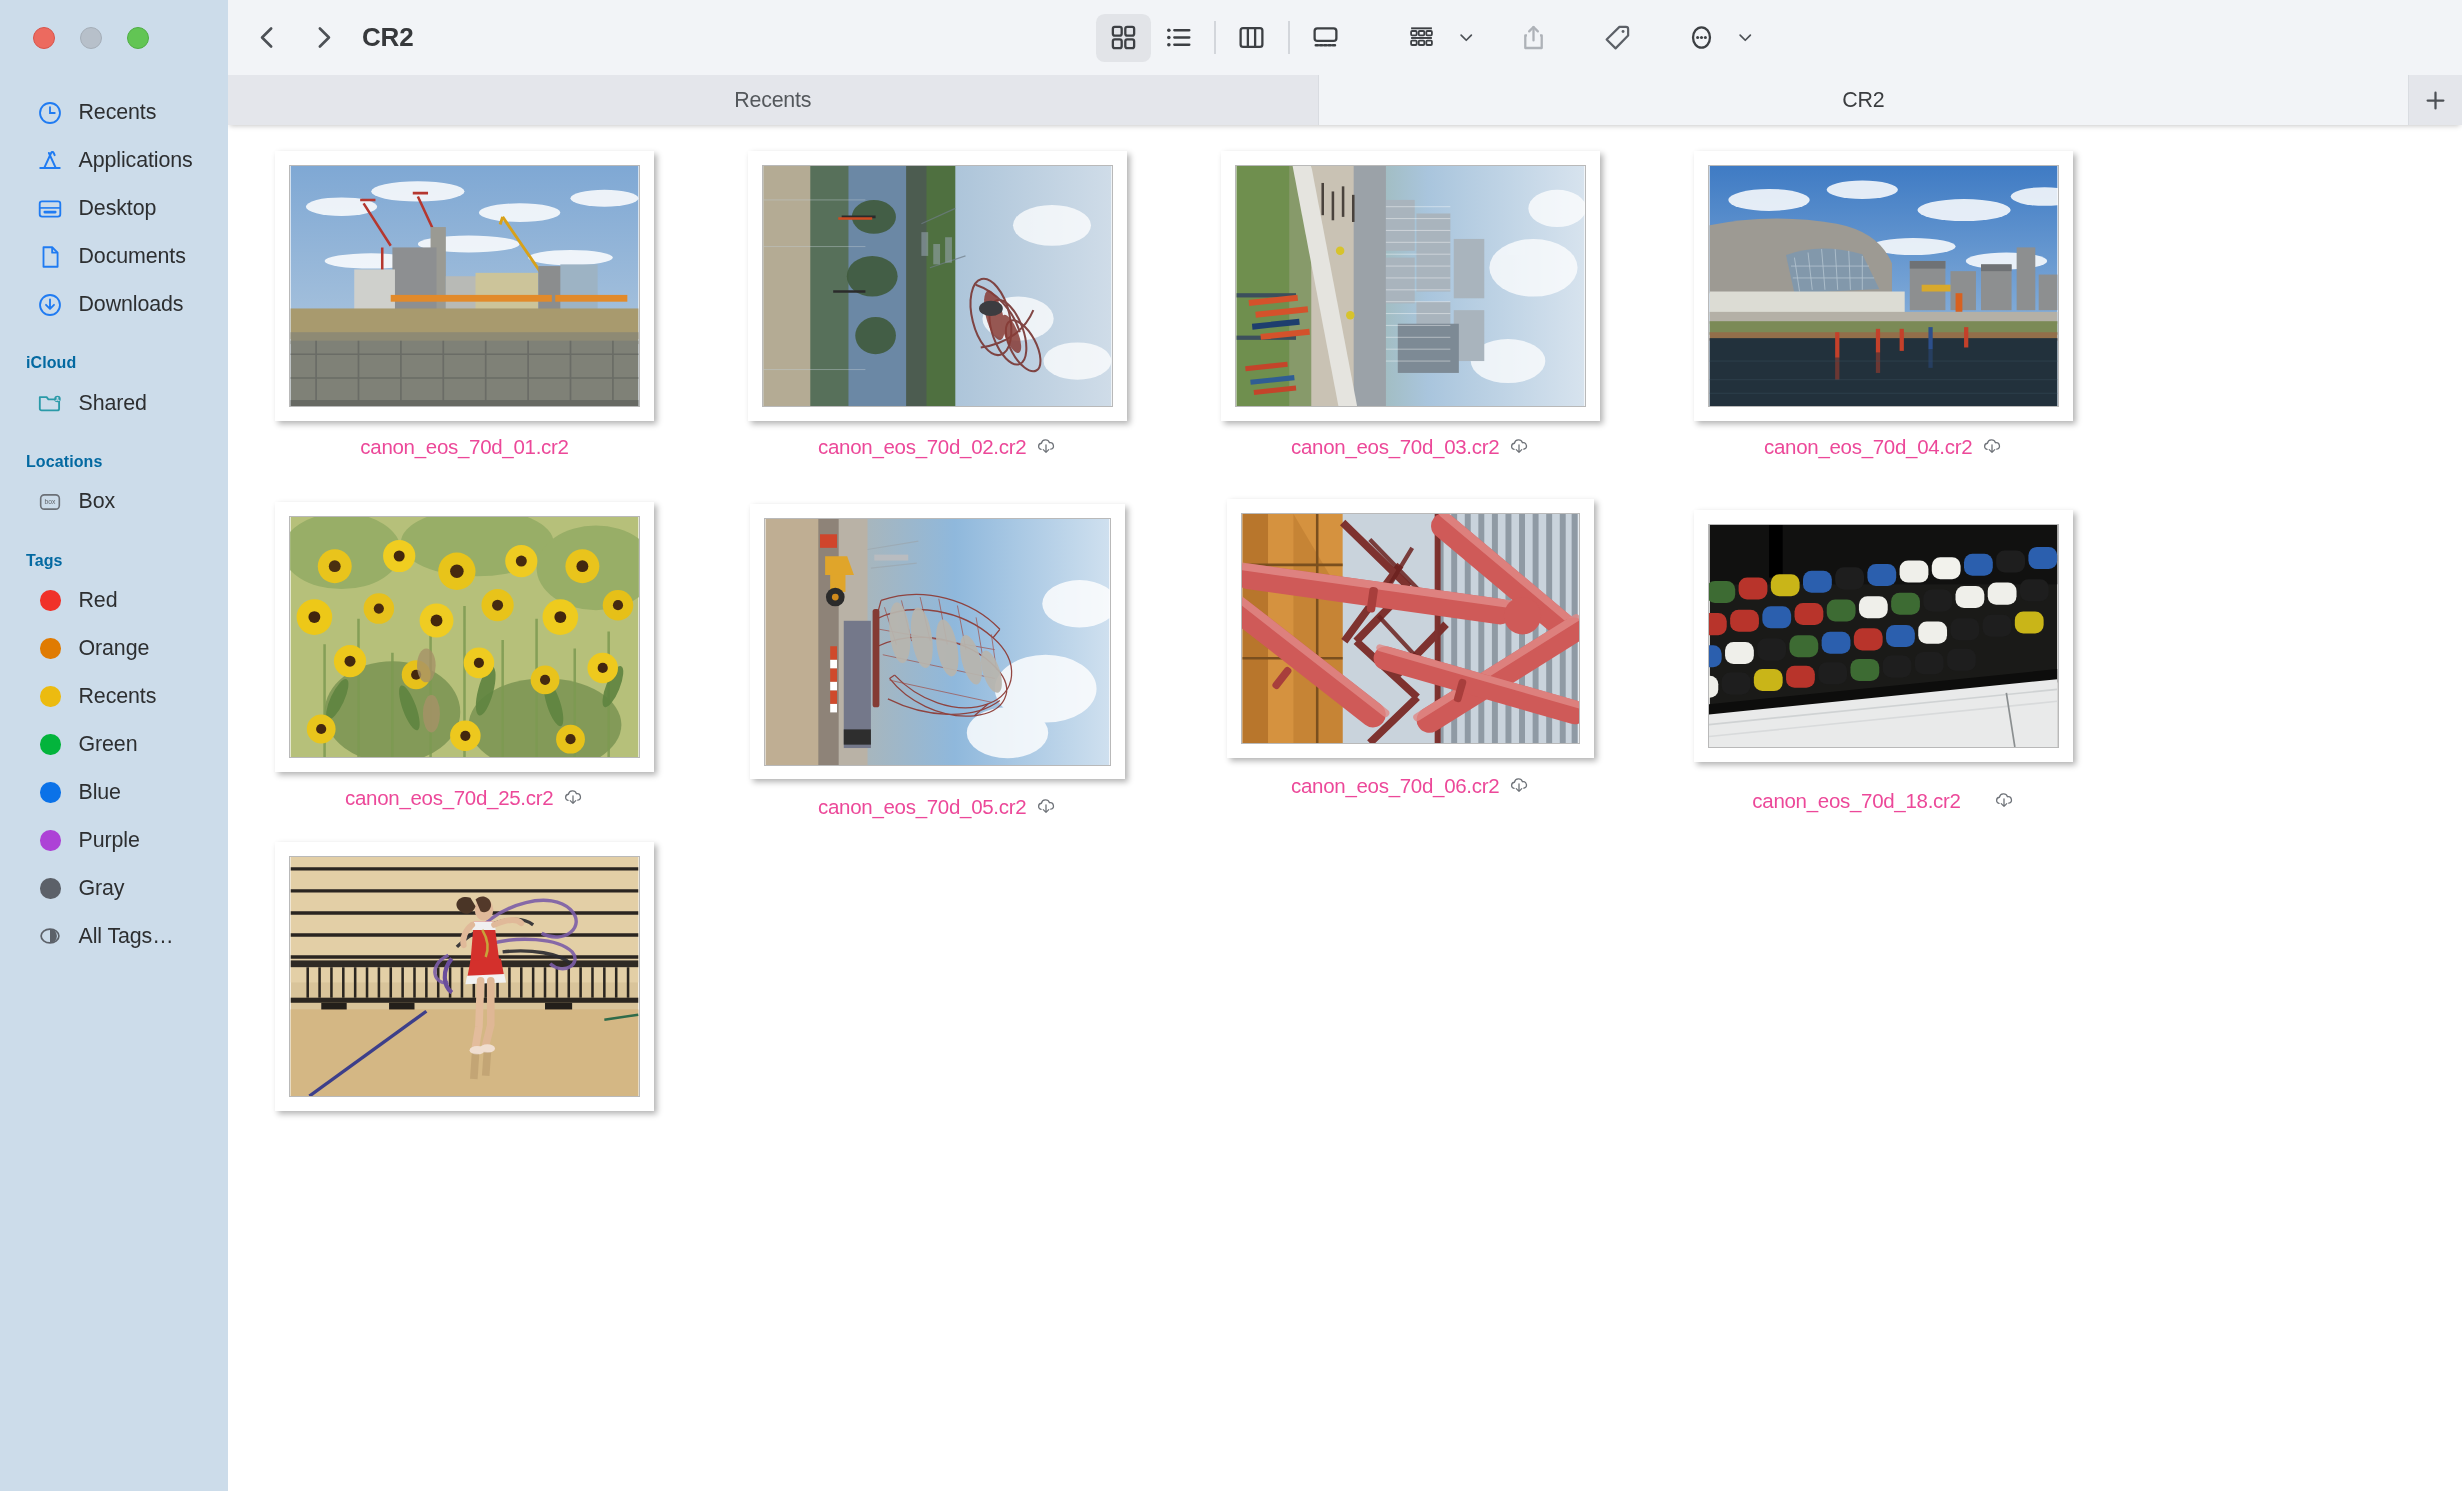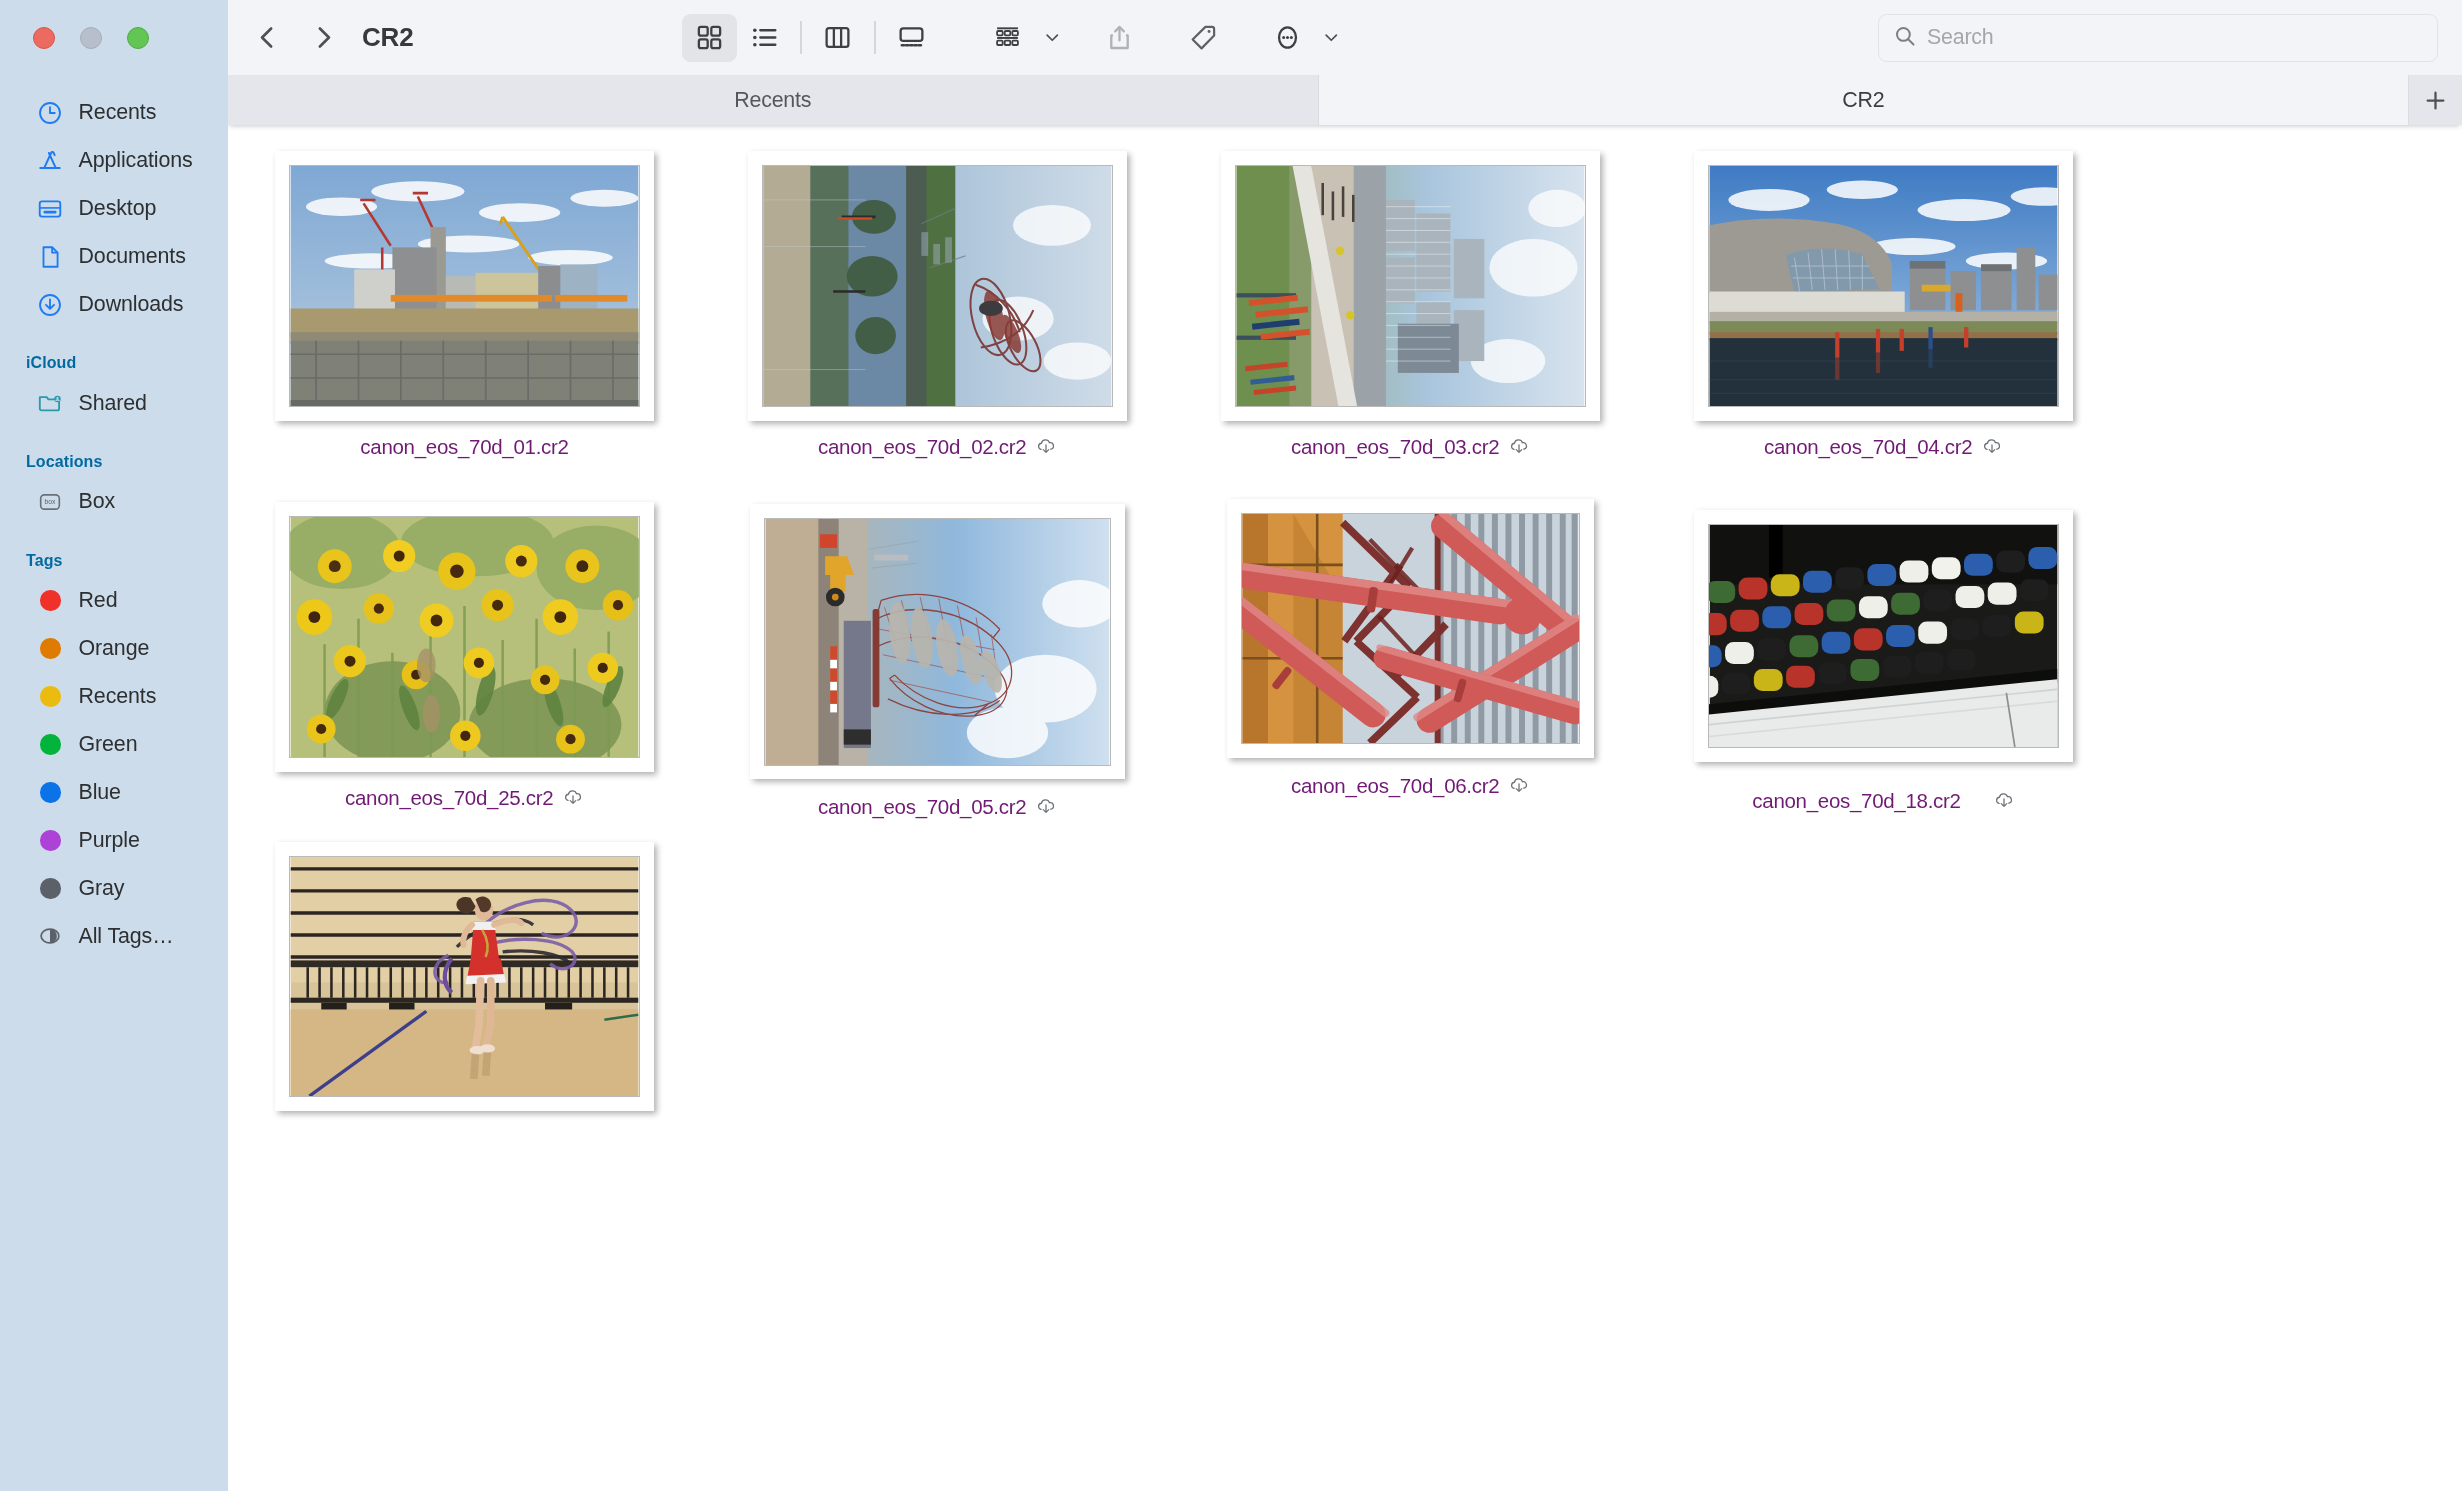--- a/index.html
+++ b/index.html
@@ -87,21 +87,21 @@
     width:473px; display:flex; flex-direction:column; align-items:center;
   }
   .thumb-box { height:274px; display:flex; align-items:center; justify-content:center; width:100%; }
   .photo-frame {
     background:#ffffff; padding:13.7px;
     box-shadow:2.6px 3.4px 6px rgba(0,0,0,.30);
     display:inline-block; line-height:0;
   }
   .photo { display:block; border:0.9px solid #b9b9b9; }
   .fname {
-    margin-top:12px; font-size:20.5px; color:#701a75; letter-spacing:-0.3px;
+    margin-top:12px; font-size:20.5px; color:#ec4899; letter-spacing:-0.3px;
     display:flex; align-items:center; gap:8.6px; white-space:nowrap;
   }
   .cloud { width:22px; height:22px; display:inline-flex; }
 </style>
 </head>
 <body>
 
 <div class="window">
 
   <div class="sidebar">
@@ -349,29 +349,20 @@
               <circle cx="15.2" cy="12" r="1.25" fill="#3d4044"></circle>
             </svg>
         </div>
         <span class="chev">
           <svg width="20.5" height="20.5" viewBox="0 0 24 24">
               <path d="M6 9.5l6 6 6-6" fill="none" stroke="#4d5156" stroke-width="2" stroke-linecap="round" stroke-linejoin="round"></path>
             </svg>
         </span>
       </div>
 
-      <div class="search">
-        <span>
-          <svg width="24" height="24" viewBox="0 0 24 24">
-              <circle cx="10.4" cy="10.4" r="6.4" fill="none" stroke="#7c8086" stroke-width="2"></circle>
-              <path d="M15.2 15.2L20.5 20.5" stroke="#7c8086" stroke-width="2" stroke-linecap="round"></path>
-            </svg>
-        </span>
-        <span class="ph">Search</span>
-      </div>
     </div>
 
     <div class="tabbar">
       <div class="tab inactive">
         <span>Recents</span>
       </div>
       <div class="tab active">
         <span>CR2</span>
       </div>
       <div class="newtab">

